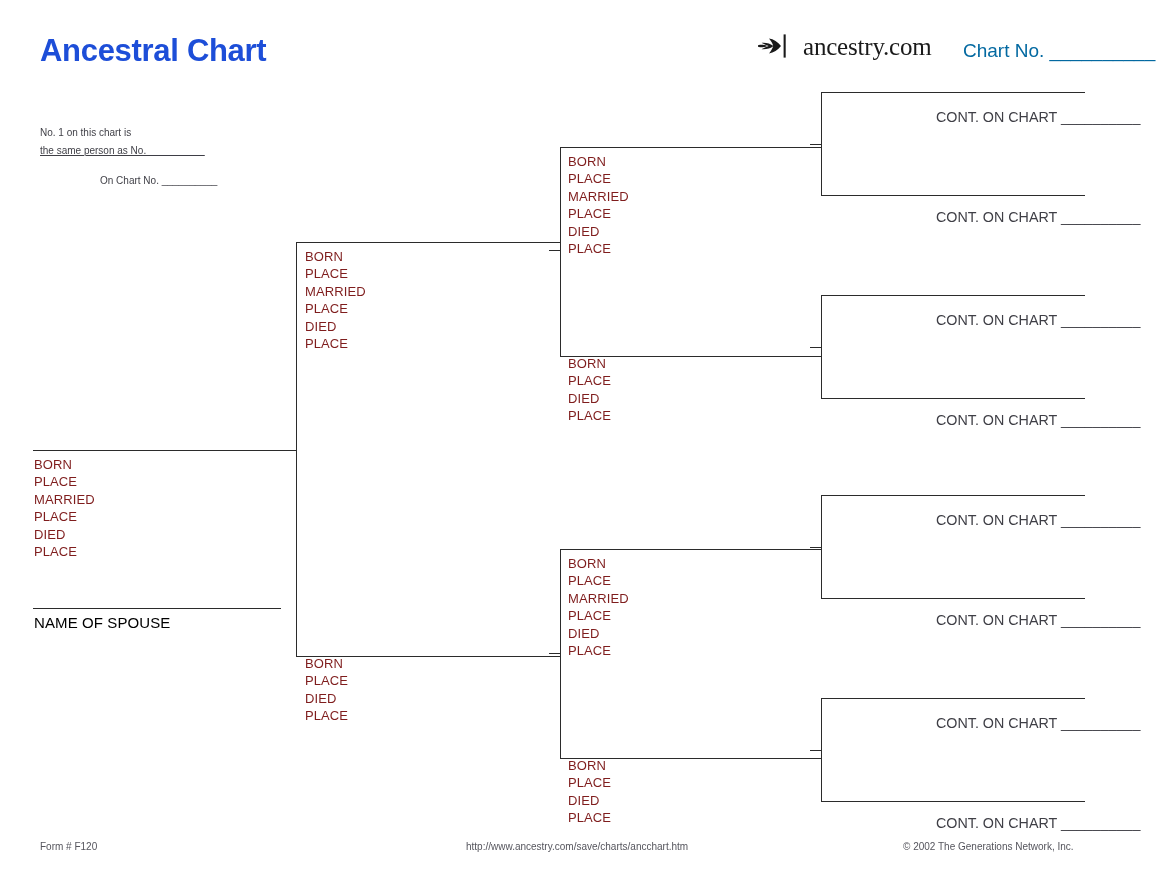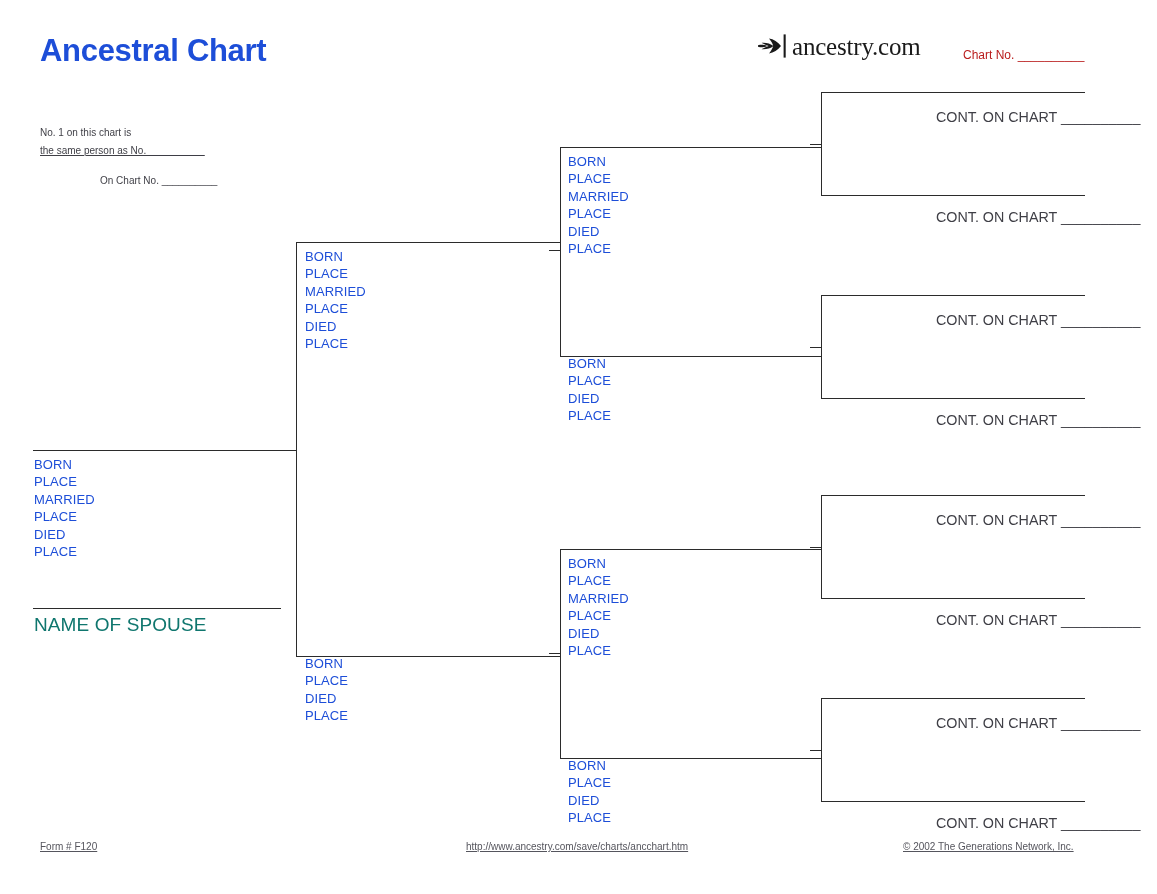--- a/index.html
+++ b/index.html
@@ -42,30 +42,30 @@
   #brand .leaf {
     width: 34px;
     height: 26px;
     display: block;
   }
   #brand .brand-text {
     font-family: "Liberation Serif", serif;
     font-size: 25px;
     color: #1a1a1a;
     letter-spacing: -0.2px;
-    margin-left: 1px;
+    margin-left: 12px;
     line-height: 1;
   }
 
   #chart-no {
     position: absolute;
     left: 963px;
-    top: 48px;
-    font-size: 12px;
-    color: #b91c1c;
+    top: 40px;
+    font-size: 19px;
+    color: #0369a1;
     white-space: nowrap;
   }
 
   
   .note-line {
     position: absolute;
     font-size: 10px;
     color: #3f3f46;
     white-space: nowrap;
   }
@@ -83,51 +83,50 @@
     position: absolute;
     width: 0;
     border-left: 1.4px solid #2b2b2b;
   }
 
   
   .fields {
     position: absolute;
     font-size: 13px;
     line-height: 17.4px;
-    color: #1d4ed8;
+    color: #7f1d1d;
     letter-spacing: 0.1px;
     white-space: nowrap;
   }
   .fields div { display: block; }
 
   
   .cont {
     position: absolute;
     font-size: 14.3px;
     color: #3f3f46;
     white-space: nowrap;
   }
 
   
   .caption {
     position: absolute;
-    font-size: 19px;
-    color: #0f766e;
+    font-size: 15px;
+    color: #000000;
     letter-spacing: 0.1px;
     white-space: nowrap;
   }
 
   
   .footer-text {
     position: absolute;
     top: 841px;
     font-size: 10px;
     color: #55555d;
     white-space: nowrap;
-    text-decoration: underline;
   }
   #footer-form { left: 40px; }
   #footer-url  { left: 466px; }
   #footer-copy { left: 903px; }
 </style>
 </head>
 <body>
 
 <div id="page">
 

